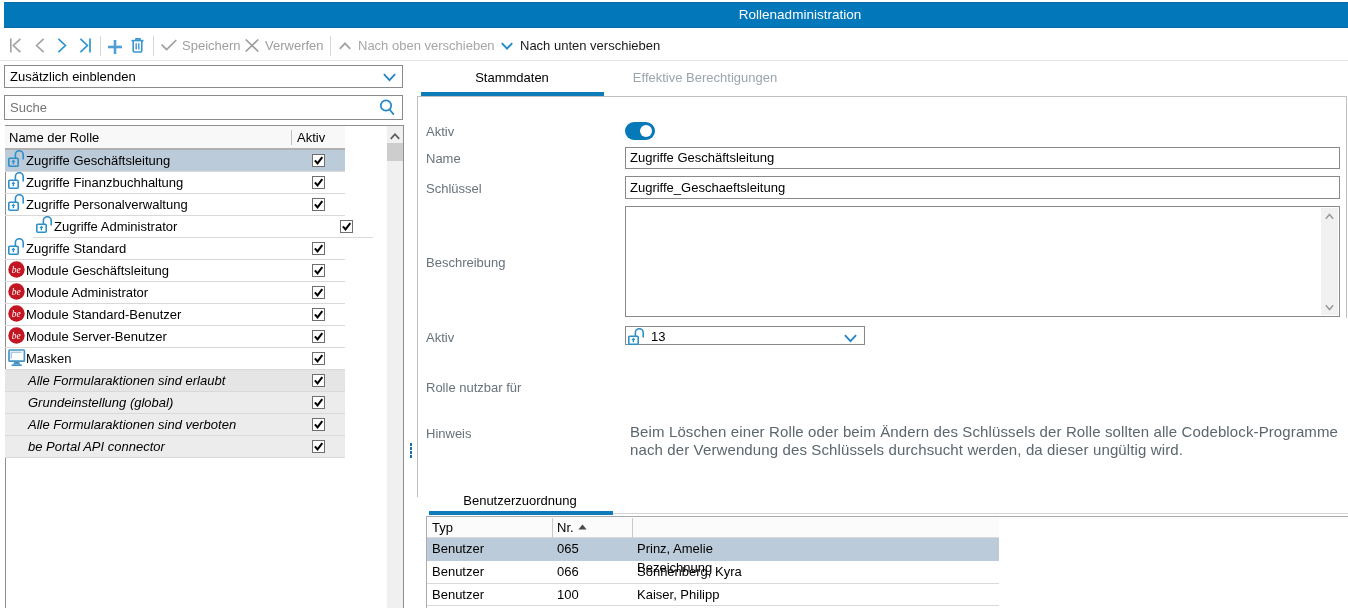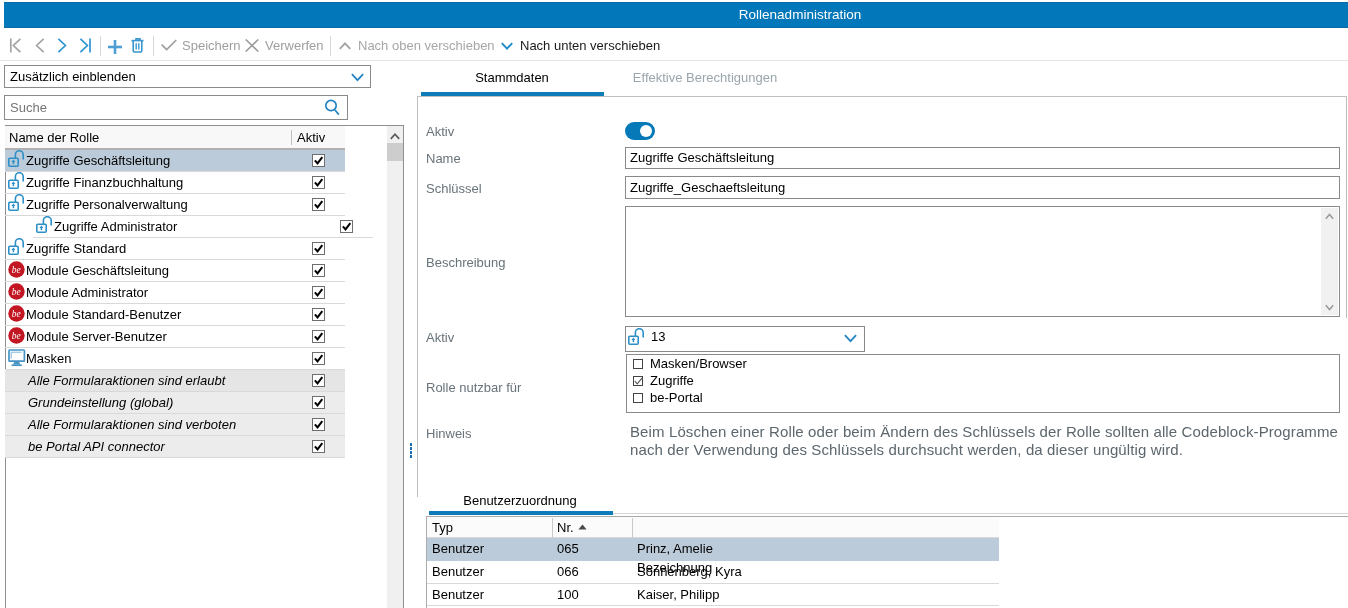--- a/index.html
+++ b/index.html
@@ -64,27 +64,27 @@
   <svg class="icon" style="left:339px; top:42px;" width="12" height="8" viewBox="0 0 12 8">
     <polyline points="0.8,6.8 6,1.4 11.2,6.8" fill="none" stroke="#a3a3a3" stroke-width="1.9"></polyline>
   </svg>
   <div class="abs t13" style="left:358px; top:35px; color:#a6a6a6;">Nach oben verschieben</div>
   <svg class="icon" style="left:501px; top:42px;" width="12" height="8" viewBox="0 0 12 8">
     <polyline points="0.8,1.2 6,6.6 11.2,1.2" fill="none" stroke="#1e8bc9" stroke-width="1.9"></polyline>
   </svg>
   <div class="abs t13" style="left:520px; top:35px; color:#1a1a1a;">Nach unten verschieben</div>
   <div class="abs" style="left:0; top:60px; width:1348px; height:1px; background:#e4e4e4;"></div>
 
-  <div class="inp" style="left:4px; top:65px; width:367px; height:23px; border-color:#8a8a8a;">
+  <div class="inp" style="left:4px; top:65px; width:399px; height:23px; border-color:#8a8a8a;">
     <span style="position:absolute; left:5px; top:2.5px;">Zusätzlich einblenden</span>
     <svg style="position:absolute; right:6px; top:7px;" width="13" height="9" viewBox="0 0 13 9">
       <polyline points="0.9,1.2 6.5,7.2 12.1,1.2" fill="none" stroke="#2385c4" stroke-width="1.8"></polyline>
     </svg>
   </div>
-  <div class="inp" style="left:4px; top:95px; width:344px; height:25px; border-color:#8a8a8a;">
+  <div class="inp" style="left:4px; top:95px; width:399px; height:25px; border-color:#8a8a8a;">
     <span style="position:absolute; left:5px; top:4px; color:#757575;">Suche</span>
     <svg style="position:absolute; right:7px; top:3px;" width="16" height="17" viewBox="0 0 16 17">
       <circle cx="7" cy="6.5" r="5.2" fill="none" stroke="#2385c4" stroke-width="1.7"></circle>
       <line x1="10.8" y1="10.8" x2="14.8" y2="15.6" stroke="#2385c4" stroke-width="1.7"></line>
     </svg>
   </div>
 
   <div class="abs" style="left:5px; top:125px; width:399px; height:483px; border:1px solid #8f8f8f; border-bottom:none; background:#fff;">
 
     <div class="abs" style="left:-1px; top:0; width:340px; height:22px; background:#f8f8f8;">
@@ -306,45 +306,33 @@
     <div style="position:absolute; right:1px; top:1px; width:17px; height:107px; background:#f1f1f1;">
       <svg style="position:absolute; left:4px; top:5px;" width="9" height="7" viewBox="0 0 9 7">
         <polyline points="0.8,5.8 4.5,1.4 8.2,5.8" fill="none" stroke="#9a9a9a" stroke-width="1.5"></polyline>
       </svg>
       <svg style="position:absolute; left:4px; bottom:4px;" width="9" height="7" viewBox="0 0 9 7">
         <polyline points="0.8,1.2 4.5,5.6 8.2,1.2" fill="none" stroke="#9a9a9a" stroke-width="1.5"></polyline>
       </svg>
     </div>
   </div>
 
-  <div class="inp" style="left:625px; top:326px; width:240px; height:26px;">
+  <div class="inp" style="left:625px; top:326px; width:240px; height:19px;">
     <svg style="position:absolute; left:2px; top:1px;" width="17" height="18" viewBox="0 0 17 18">
       <rect x="0.8" y="8.3" width="9.4" height="7.9" rx="1" fill="none" stroke="#2e90c8" stroke-width="1.6"></rect>
       <path d="M7.4 8.6 V4.6 A3.9 3.9 0 0 1 15.2 4.6 V9.4" fill="none" stroke="#2e90c8" stroke-width="1.6"></path>
       <line x1="5.4" y1="14.2" x2="5.4" y2="11.2" stroke="#2e90c8" stroke-width="1.5"></line>
       <polygon points="5.4,9.5 3.4,11.9 7.4,11.9" fill="#2e90c8"></polygon>
     </svg>
     <span style="position:absolute; left:25px; top:2px;">13</span>
     <svg style="position:absolute; right:7px; top:7px;" width="13" height="9" viewBox="0 0 13 9">
       <polyline points="0.9,1.2 6.5,7.2 12.1,1.2" fill="none" stroke="#2385c4" stroke-width="1.8"></polyline>
     </svg>
   </div>
 
-  <div class="abs" style="left:626px; top:354px; width:714px; height:59px; border:1px solid #8a8a8a; background:#fff;">
-    <div class="abs" style="left:6px; top:4px; width:10px; height:10px; border:1px solid #444;"></div>
-    <span class="abs" style="left:23px; top:1px; font-size:13px;">Masken/Browser</span>
-    <div class="abs" style="left:6px; top:21px; width:10px; height:10px; border:1px solid #444;">
-      <svg style="position:absolute; left:0px; top:0px;" width="9" height="8" viewBox="0 0 9 8">
-          <polyline points="0.8,4 3.2,6.8 8.2,0.8" fill="none" stroke="#555" stroke-width="1.1"></polyline>
-        </svg>
-    </div>
-    <span class="abs" style="left:23px; top:18px; font-size:13px;">Zugriffe</span>
-    <div class="abs" style="left:6px; top:38px; width:10px; height:10px; border:1px solid #444;"></div>
-    <span class="abs" style="left:23px; top:35px; font-size:13px;">be-Portal</span>
-  </div>
 
   <div class="abs" style="left:630px; top:423px; font-size:15px; line-height:17.5px; color:#5b666d; letter-spacing:0.12px;">
     Beim Löschen einer Rolle oder beim Ändern des Schlüssels der Rolle sollten alle Codeblock-Programme<br>
     nach der Verwendung des Schlüssels durchsucht werden, da dieser ungültig wird.
   </div>
 
   <div class="abs" style="left:520px; top:493px; transform:translateX(-50%); font-size:13px; color:#000;">Benutzerzuordnung</div>
   <div class="abs" style="left:429px; top:511px; width:184px; height:4px; background:#0f7cba;"></div>
   <div class="abs" style="left:613px; top:513px; width:735px; height:1px; background:#d4d4d4;"></div>
   <div class="abs" style="left:426px; top:516px; width:922px; height:1px; background:#ababab;"></div>

